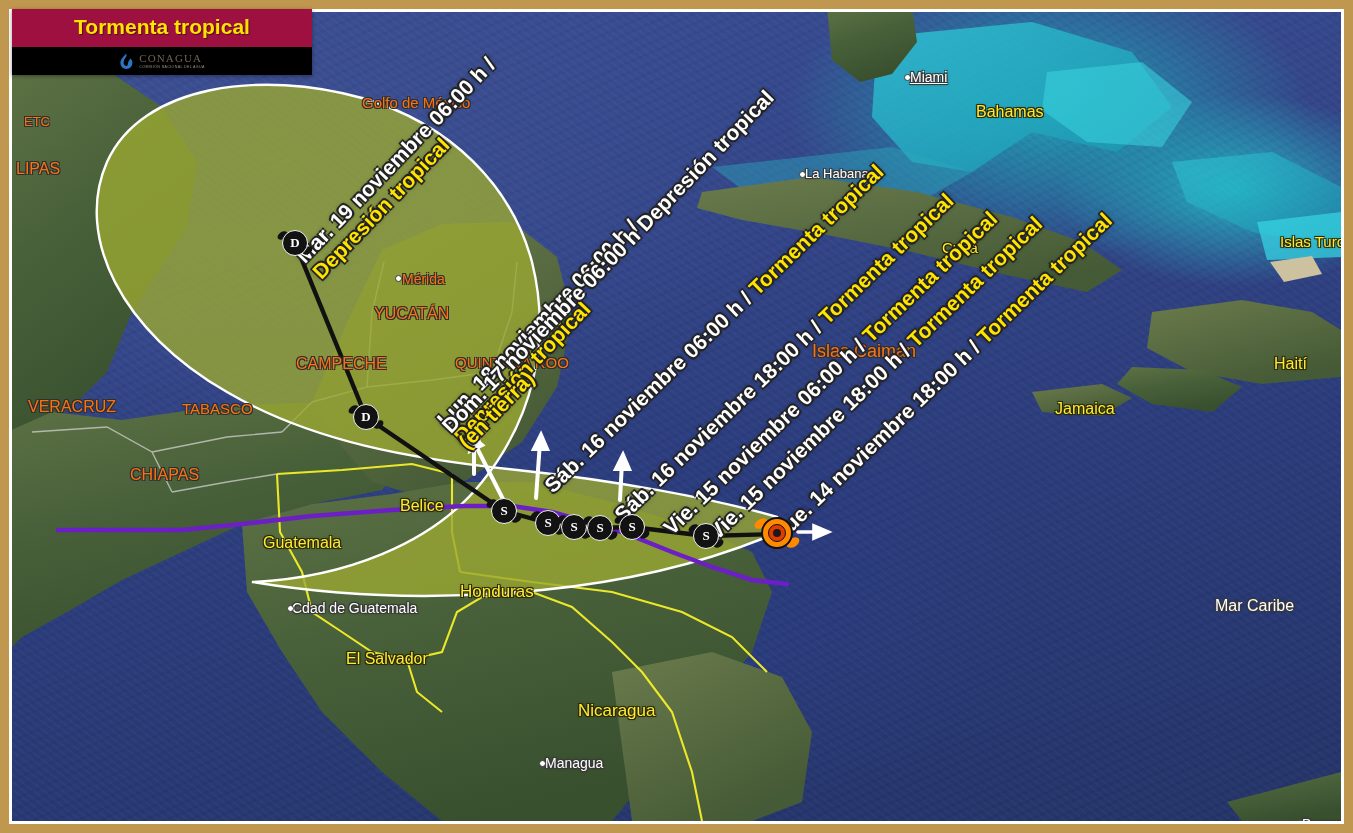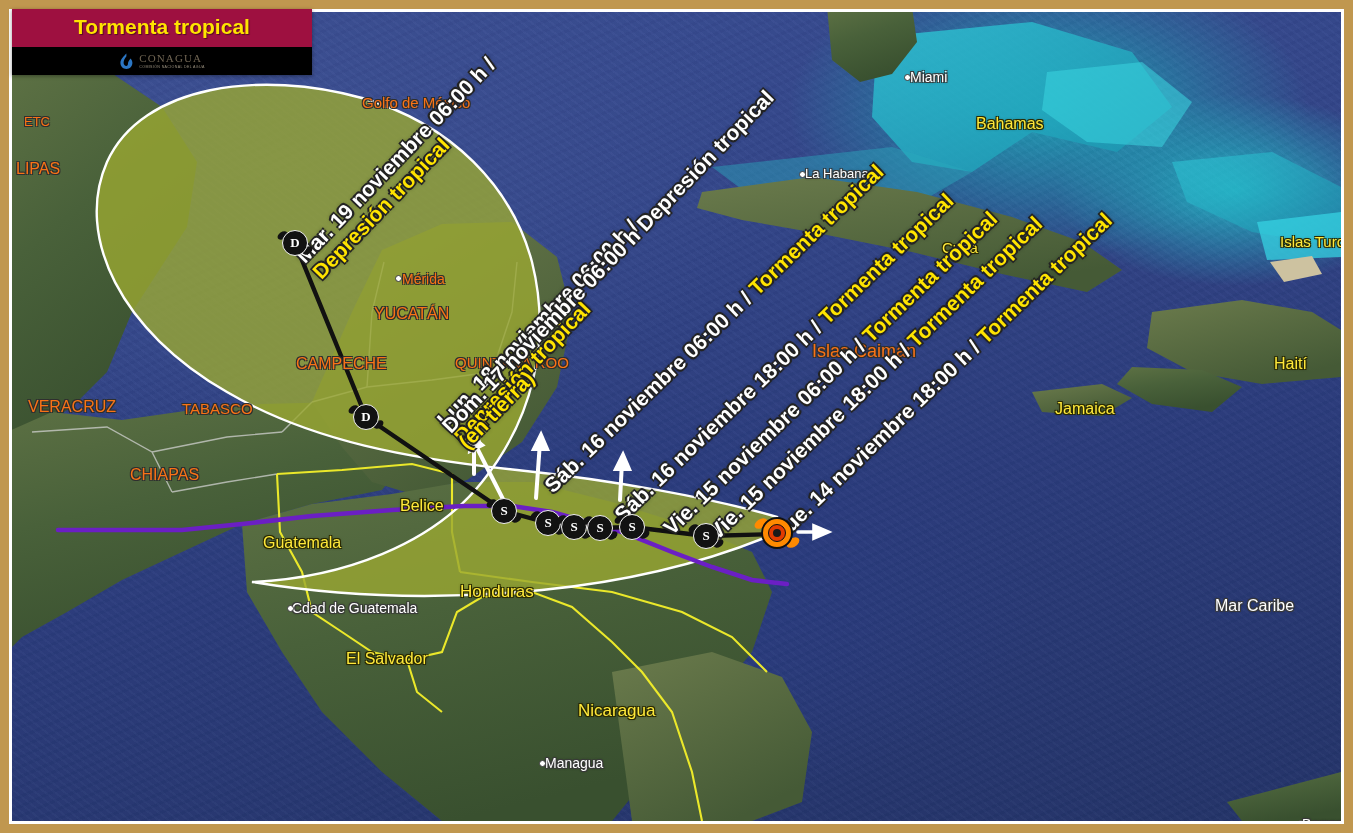--- a/index.html
+++ b/index.html
@@ -399,22 +399,22 @@
         <div class="mlabel dim" style="left: 362px; top: 294px; font-size: 16px;">YUCATÁN</div>
         <div class="mlabel dim" style="left: 443px; top: 343px; font-size: 15px;">QUINTANA ROO</div>
         <div class="mlabel dim" style="left: 390px; top: 260px; font-size: 14px; text-align: center;">Mérida</div>
         <div class="mlabel yellow" style="left: 388px; top: 467px; font-size: 16px; margin-top: 19px;">Belice</div>
         <div class="mlabel yellow" style="left: 251px; top: 523px; font-size: 16px;">Guatemala</div>
         <div class="mlabel white" style="left: 280px; top: 589px; font-size: 14px;">Cdad  de Guatemala</div>
         <div class="mlabel yellow" style="left: 334px; top: 639px; font-size: 16px;">El Salvador</div>
         <div class="mlabel yellow" style="left: 448px; top: 571px; font-size: 17px;">Honduras</div>
         <div class="mlabel yellow" style="left: 566px; top: 690px; font-size: 17px;">Nicaragua</div>
         <div class="mlabel white" style="left: 533px; top: 744px; font-size: 14px;">Managua</div>
-        <div class="mlabel white" style="left: 898px; top: 58px; font-size: 14px;">Miami</div>
-        <div class="mlabel yellow" style="left: 964px; top: 92px; font-size: 16px; margin-top: 12px;">Bahamas</div>
+        <div class="mlabel white" style="left: 898px; top: 58px; font-size: 14px; text-decoration: underline;">Miami</div>
+        <div class="mlabel yellow" style="left: 964px; top: 92px; font-size: 16px;">Bahamas</div>
         <div class="mlabel white" style="left: 793px; top: 155px; font-size: 13px;">La Habana</div>
         <div class="mlabel yellow" style="left: 930px; top: 228px; font-size: 15px;">Cuba</div>
         <div class="mlabel dim" style="left: 800px; top: 330px; font-size: 18px;">Islas Caimán</div>
         <div class="mlabel yellow" style="left: 1043px; top: 389px; font-size: 16px;">Jamaica</div>
         <div class="mlabel yellow" style="left: 1262px; top: 344px; font-size: 16px;">Haití</div>
         <div class="mlabel yellow" style="left: 1268px; top: 222px; font-size: 15px;">Islas Turcas</div>
         <div class="mlabel white" style="left: 1203px; top: 586px; font-size: 16px;">Mar Caribe</div>
         <div class="mlabel white" style="left: 1290px; top: 805px; font-size: 14px;">Barranqu</div>
       </div>
     <div id="city-dots">

